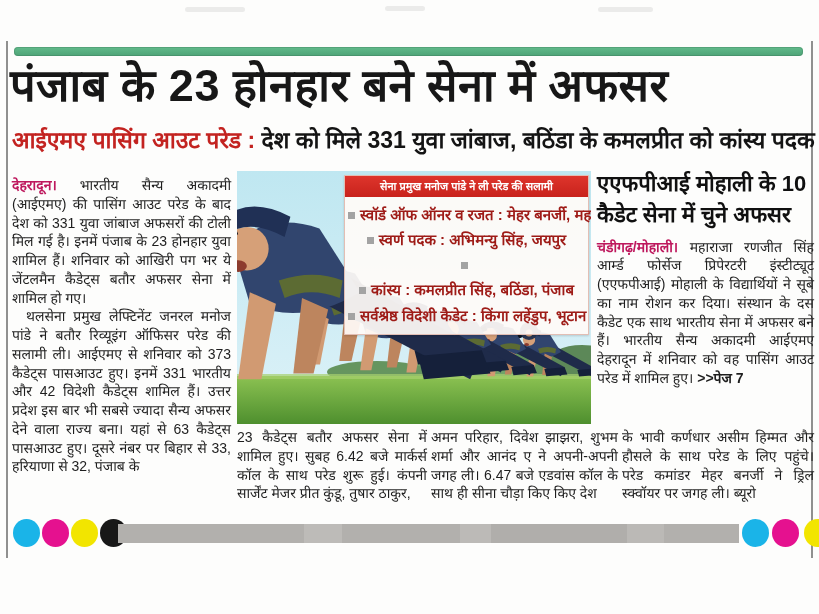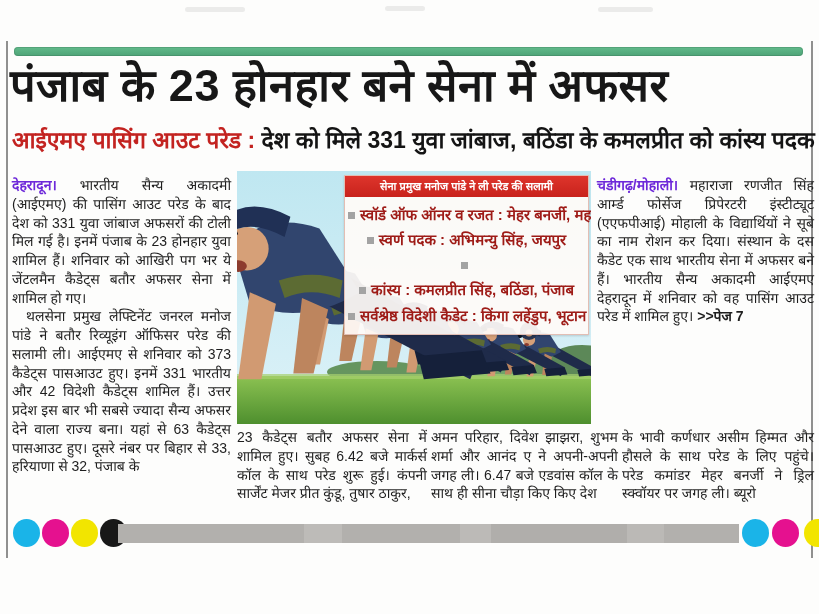--- a/index.html
+++ b/index.html
@@ -26,21 +26,21 @@
   .subheadline{
     position:absolute;left:12px;top:124px;width:800px;
     font-size:23px;font-weight:bold;white-space:nowrap;line-height:1.4;
   }
   .subheadline .red{color:#c32320;}
   .subheadline .blk{color:#141414;text-align:right;}
   
   .bodytext{font-size:14px;line-height:1.34;text-align:justify;color:#1e1e1e;}
   .bodytext p{margin:0;}
   .bodytext p + p{text-indent:14px;}
-  b.lead{font-weight:bold;color:#6d28d9;}
+  b.lead{font-weight:bold;color:#be185d;}
   
   .col-left{position:absolute;left:12px;top:176px;width:219px;}
   
   .photo{position:absolute;left:237px;top:171px;width:354px;height:253px;overflow:hidden;background:#c3e9f1;}
   .photo svg{position:absolute;left:0;top:0;}
   
   .ovl{position:absolute;left:107px;top:4px;width:243px;background:rgba(255,251,248,.93);
        border:1px solid #e2beb4;box-shadow:0 1px 2px rgba(0,0,0,.15);}
   .ovl-head{background:linear-gradient(#de352c,#c8221c);color:#fff;font-weight:bold;
        font-size:11px;text-align:center;padding:3px 4px;line-height:1.35;}
@@ -143,20 +143,21 @@
         <div class="ovl-item"><span class="sq"></span><span>स्वॉर्ड ऑफ ऑनर व रजत : मेहर बनर्जी, महाराष्ट्र</span></div>
         <div class="ovl-item"><span class="sq"></span><span>स्वर्ण पदक : अभिमन्यु सिंह, जयपुर</span></div>
         <div class="ovl-item"><span class="sq"></span></div>
         <div class="ovl-item"><span class="sq"></span><span>कांस्य : कमलप्रीत सिंह, बठिंडा, पंजाब</span></div>
         <div class="ovl-item"><span class="sq"></span><span>सर्वश्रेष्ठ विदेशी कैडेट : किंगा लहेंडुप, भूटान</span></div>
       </div>
     </div>
   </div>
 
   <div class="col-right">
+    <div class="side-headline">एएफपीआई मोहाली के 10 कैडेट सेना में चुने अफसर</div>
     <div class="side-body bodytext">
       <p><b class="lead">चंडीगढ़/मोहाली। </b><span>महाराजा रणजीत सिंह आर्म्ड फोर्सेज प्रिपेरटरी इंस्टीट्यूट (एएफपीआई) मोहाली के विद्यार्थियों ने सूबे का नाम रोशन कर दिया। संस्थान के दस कैडेट एक साथ भारतीय सेना में अफसर बने हैं। भारतीय सैन्य अकादमी आईएमए देहरादून में शनिवार को वह पासिंग आउट परेड में शामिल हुए। </span><span class="pageref">&gt;&gt;पेज 7</span></p>
     </div>
   </div>
 
   <div class="col-b2 bodytext">23 कैडेट्स बतौर अफसर सेना में शामिल हुए। सुबह 6.42 बजे मार्कर्स कॉल के साथ परेड शुरू हुई। कंपनी सार्जेंट मेजर प्रीत कुंडू, तुषार ठाकुर,</div>
   <div class="col-b3 bodytext">अमन परिहार, दिवेश झाझरा, शुभम शर्मा और आनंद ए ने अपनी-अपनी जगह ली। 6.47 बजे एडवांस कॉल के साथ ही सीना चौड़ा किए किए देश</div>
   <div class="col-b4 bodytext">
     <p><span>के भावी कर्णधार असीम हिम्मत और हौसले के साथ परेड के लिए पहुंचे। परेड कमांडर मेहर बनर्जी ने ड्रिल स्क्वॉयर पर जगह ली। </span><span class="byline">ब्यूरो</span></p>
   </div>

